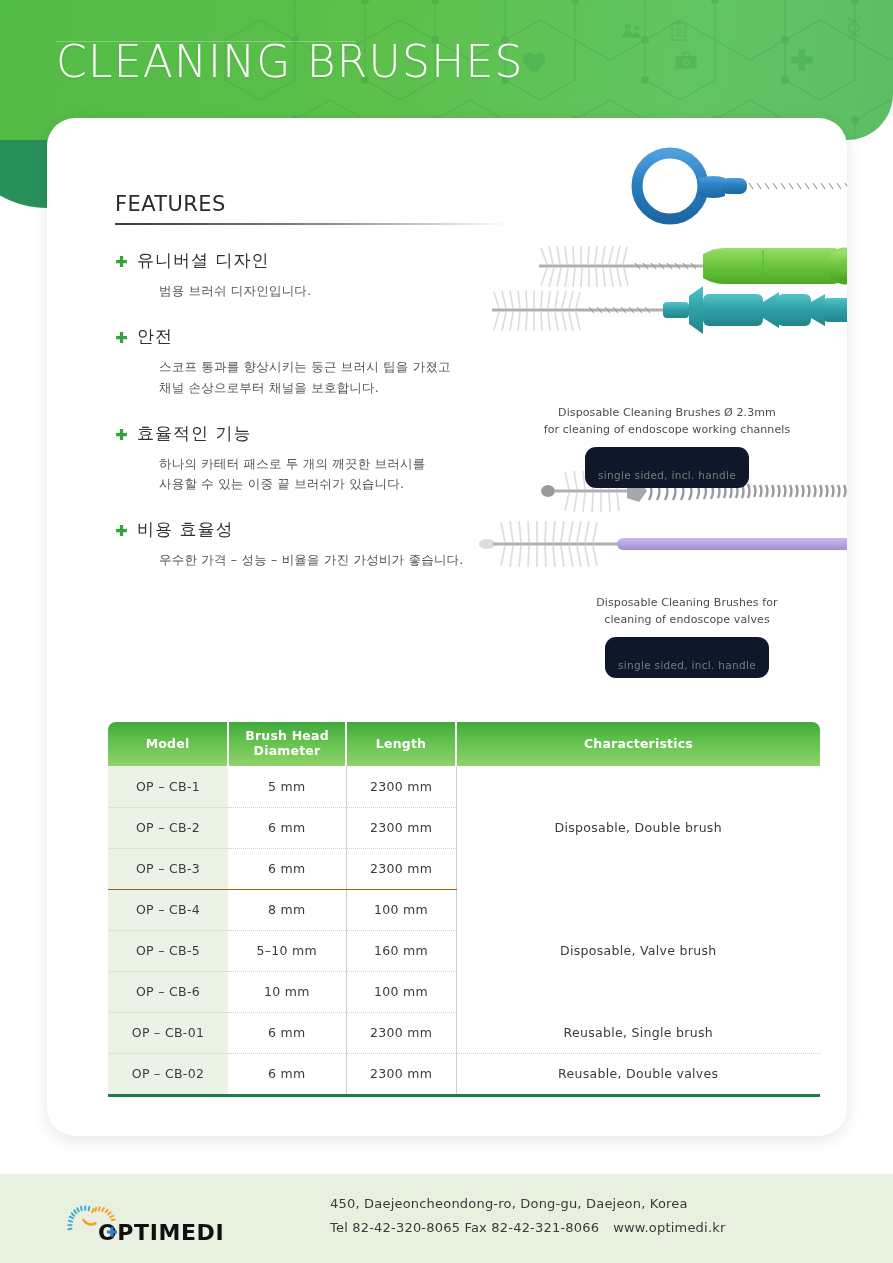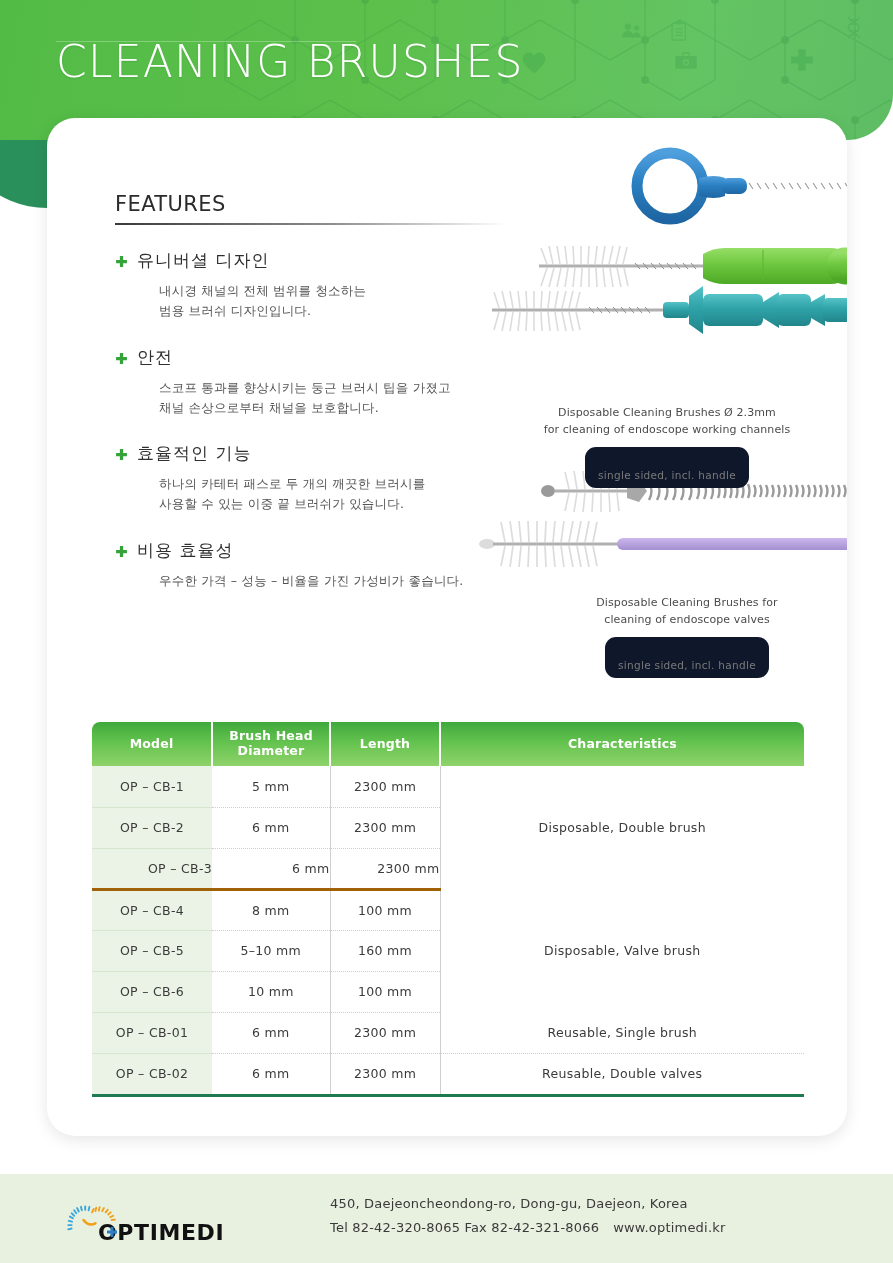--- a/index.html
+++ b/index.html
@@ -79,41 +79,41 @@
     font-size: 11px; color: #4b4b4b; line-height: 1.55; letter-spacing: .1px;
     font-family: "DejaVu Sans", sans-serif;
   }
   .pill {
     display: inline-block; margin-top: 9px; padding: 20px 13px 5px;
     background: #0f172a; border-radius: 11px;
     font-size: 10.5px; color: #7a7a7a; letter-spacing: .3px; white-space: nowrap;
   }
 
   
-  .table-wrap { position: absolute; left: 45px; top: 604px; width: 712px; }
+  .table-wrap { position: absolute; left: 61px; top: 604px; width: 712px; }
   table { border-collapse: collapse; width: 712px; table-layout: fixed; }
   thead th {
     height: 44px; color: #fff; font-size: 12.5px; font-weight: bold;
     line-height: 1.18; letter-spacing: .2px; text-align: center;
     background: linear-gradient(180deg,#3fa93c 0%,#63c24e 45%,#8fd36a 100%);
     border-left: 2px solid #ffffff;
     font-family: "DejaVu Sans", sans-serif;
   }
   thead th:first-child { border-left: none; border-radius: 8px 0 0 0; }
   thead th:last-child { border-radius: 0 8px 0 0; }
   tbody td {
     height: 41px; font-size: 12.5px; color: #3b3b3b; text-align: center;
     border-bottom: 1px dotted #cfcfcf; letter-spacing: .3px;
     font-family: "DejaVu Sans", sans-serif;
   }
   td.c-model { background: #eaf3e5; border-bottom: 1px solid #d6e6cf; }
   td.c-diam  { border-right: 1px solid #cfcfcf; }
   td.c-len   { border-right: 1px solid #cfcfcf; }
   td.c-char  { border-bottom: none; vertical-align: middle; text-align: center; }
-  tr.sep td.c-diam, tr.sep td.c-len, tr.sep td.c-model { border-bottom: 3px solid #a16207; text-align: right; }
+  tr.sep td.c-diam, tr.sep td.c-len, tr.sep td.c-model { border-bottom: 1px solid #a16207; }
   tr.last td { border-bottom: none; }
   .table-bottom-rule { width: 712px; height: 3px; background: #1f7a4f; }
 
   
   .footer {
     position: absolute; left: 0; top: 1174px; width: 893px; height: 89px;
     background: #e8f0e0;
   }
   .logo { position: absolute; left: 62px; top: 1203px; width: 170px; height: 46px; }
   .logo-word {
@@ -226,21 +226,20 @@
     <div class="features">
       <div class="features-title">FEATURES</div>
       <div class="features-rule"></div>
 
       <div class="feat">
         <svg class="plus-icon" viewBox="0 0 24 24">
           <path d="M9 2 h6 v7 h7 v6 h-7 v7 h-6 v-7 h-7 v-6 h7 z" fill="#35a33a"></path>
         </svg>
         <div class="feat-head">유니버셜 디자인</div>
         <div class="feat-body">
-          <div>내시경 채널의 전체 범위를 청소하는</div>
           <div>범용 브러쉬 디자인입니다.</div>
         </div>
       </div>
 
       <div class="feat">
         <svg class="plus-icon" viewBox="0 0 24 24">
           <path d="M9 2 h6 v7 h7 v6 h-7 v7 h-6 v-7 h-7 v-6 h7 z" fill="#35a33a"></path>
         </svg>
         <div class="feat-head">안전</div>
         <div class="feat-body">

